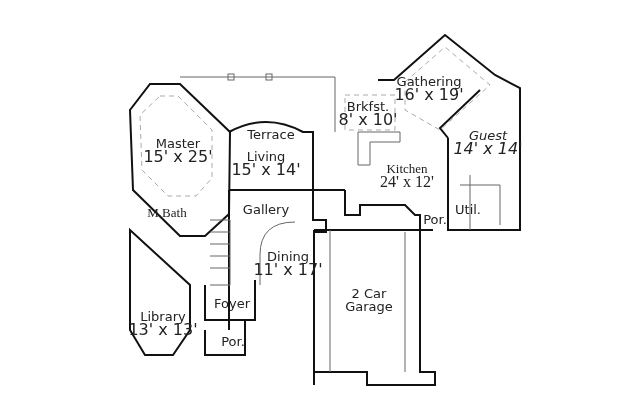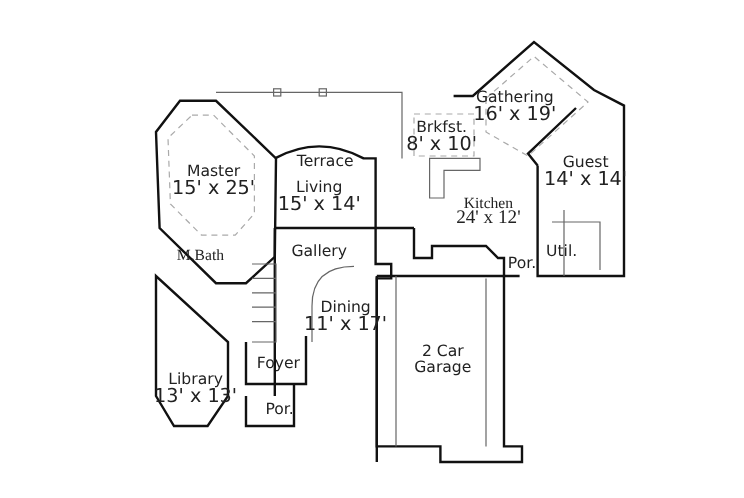--- a/index.html
+++ b/index.html
@@ -62,21 +62,21 @@
     <span class="d">15' x 14'</span>
   </div>
 <div class="lbl" style="left:368px;top:100px;">
     <span class="n">Brkfst.</span>
     <span class="d">8' x 10'</span>
   </div>
 <div class="lbl" style="left:429px;top:75px;">
     <span class="n">Gathering</span>
     <span class="d">16' x 19'</span>
   </div>
-<div class="lbl" style="left:488px;top:129px;">
+<div class="lbl" style="left:488px;top:129px;font-style:italic;">
     <span class="n">Guest</span>
     <span class="d">14' x 14'</span>
   </div>
 <div class="lbl" style="left:407px;top:162px;font-family:Liberation Serif, serif;">
     <span class="n">Kitchen</span>
     <span class="d">24' x 12'</span>
   </div>
 <div class="lbl" style="left:167px;top:206px;font-family:Liberation Serif, serif;">
     <span class="n">M.Bath</span>
     <span class="d"></span>

